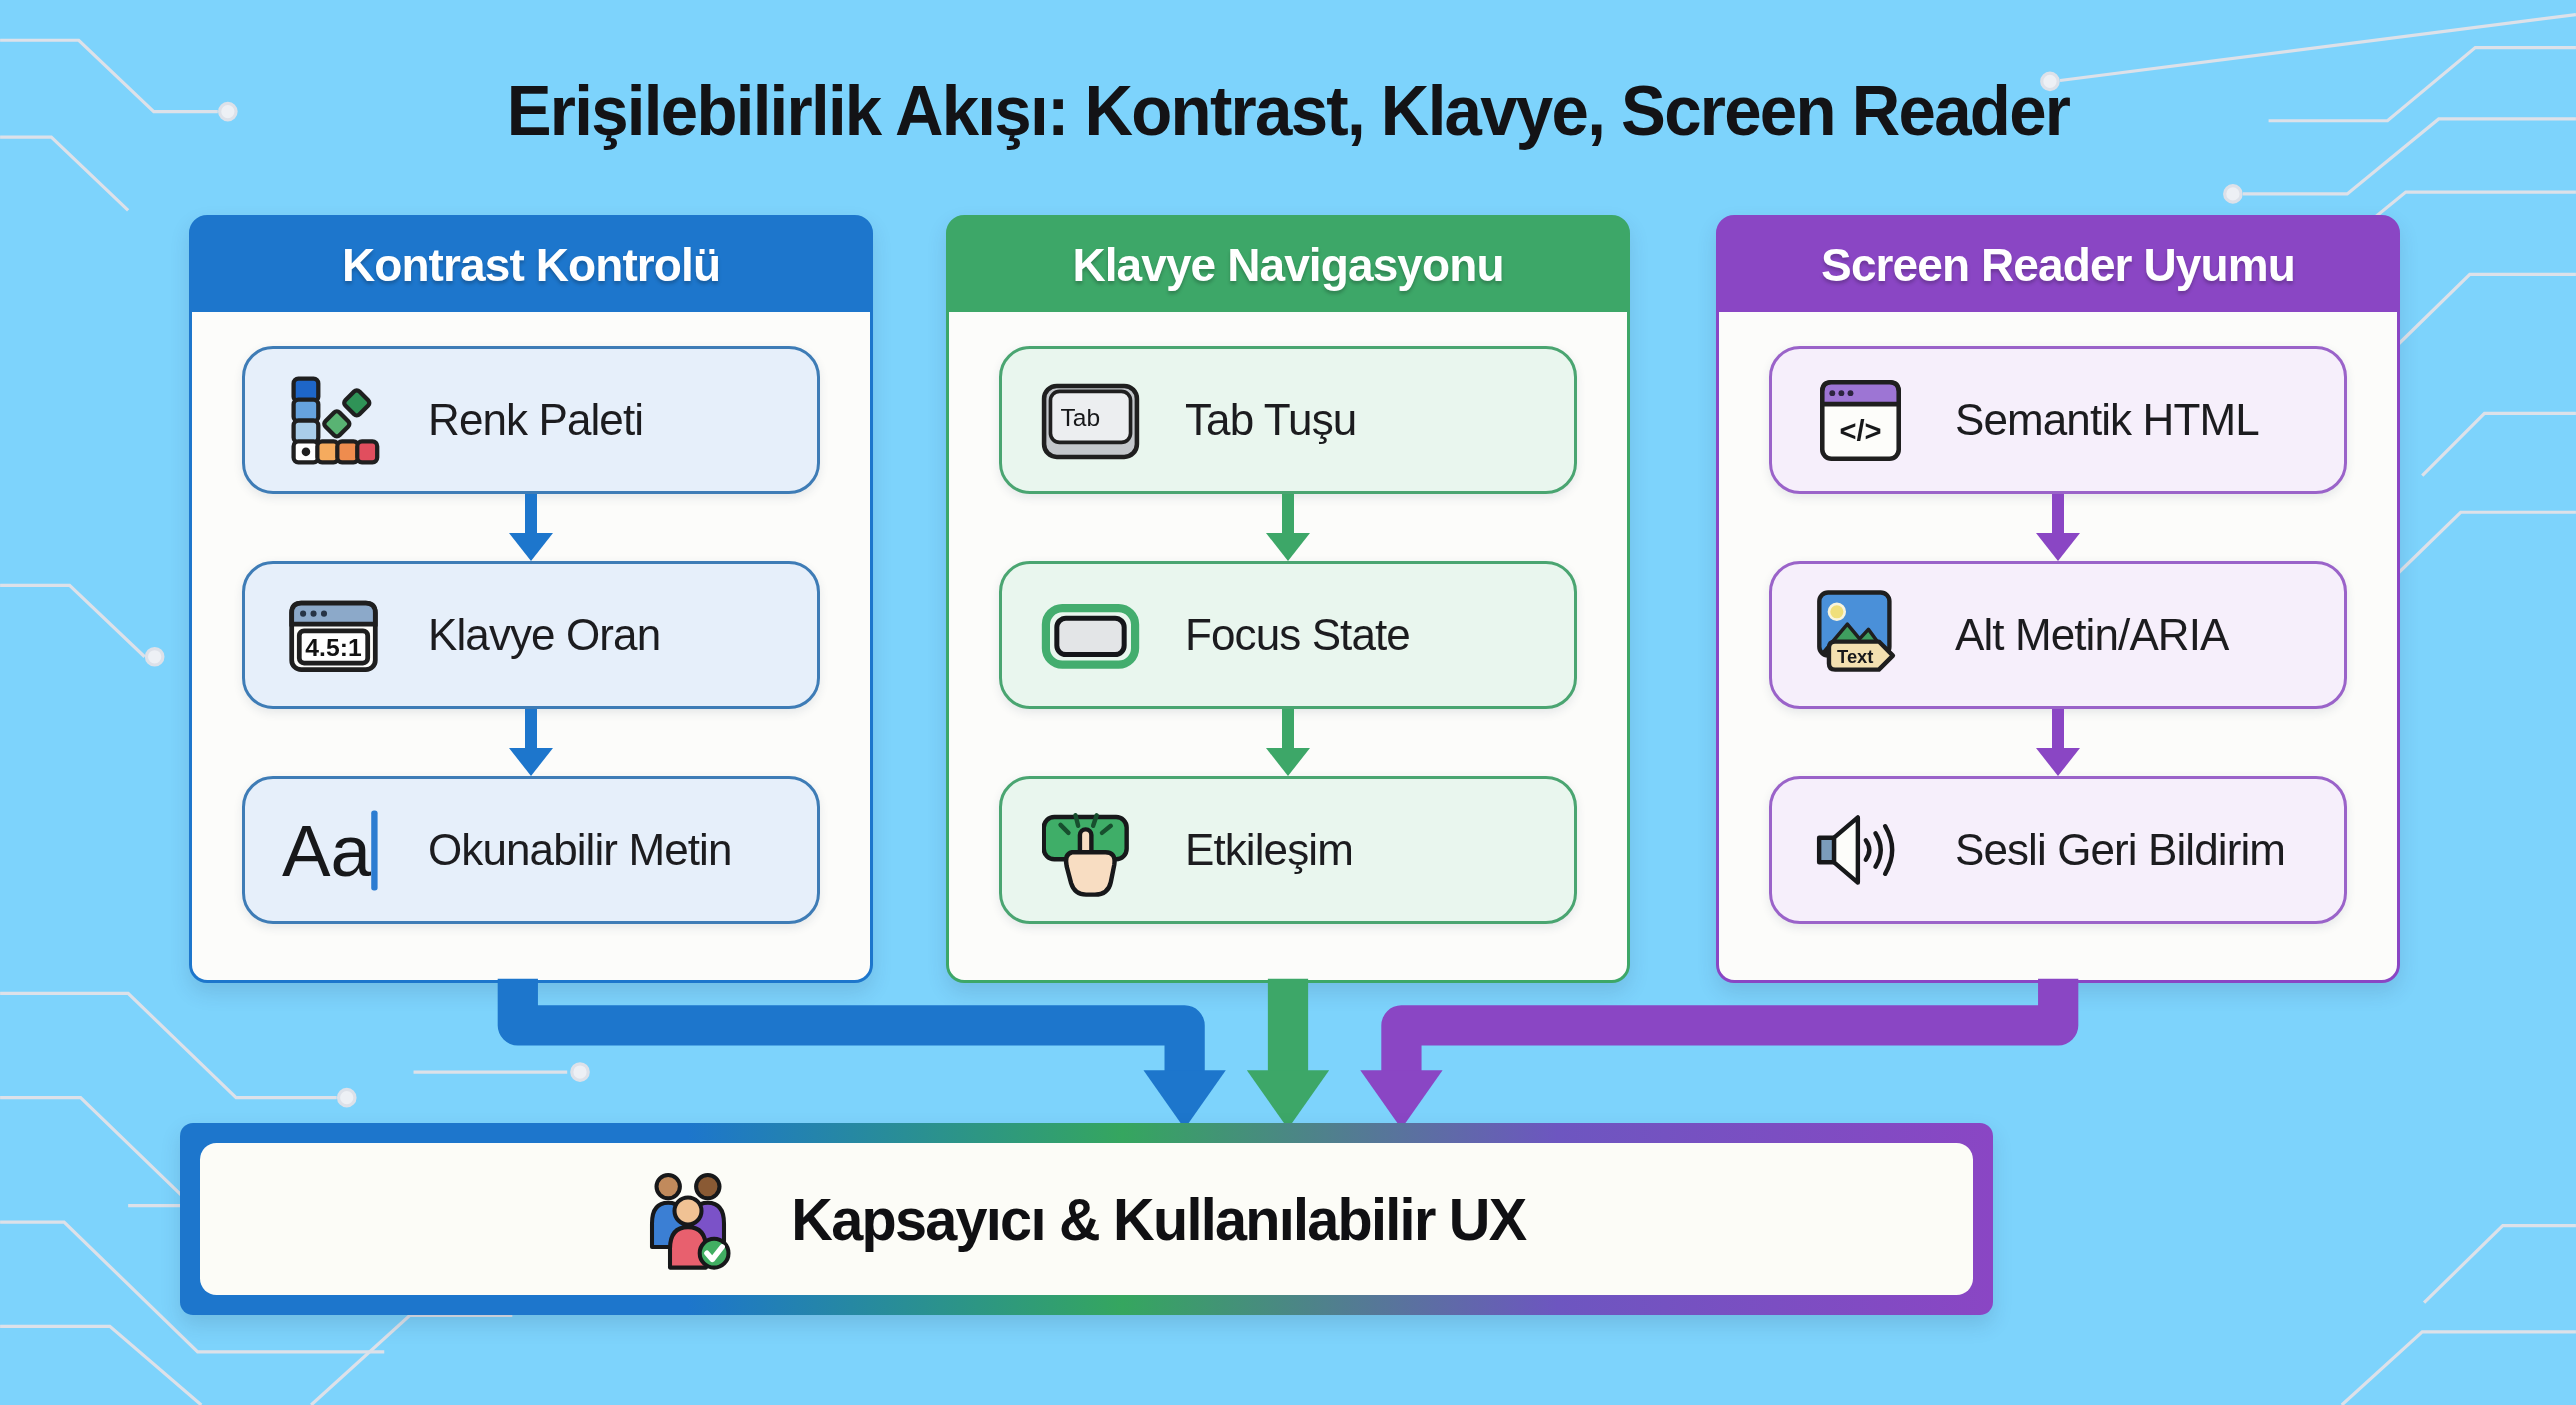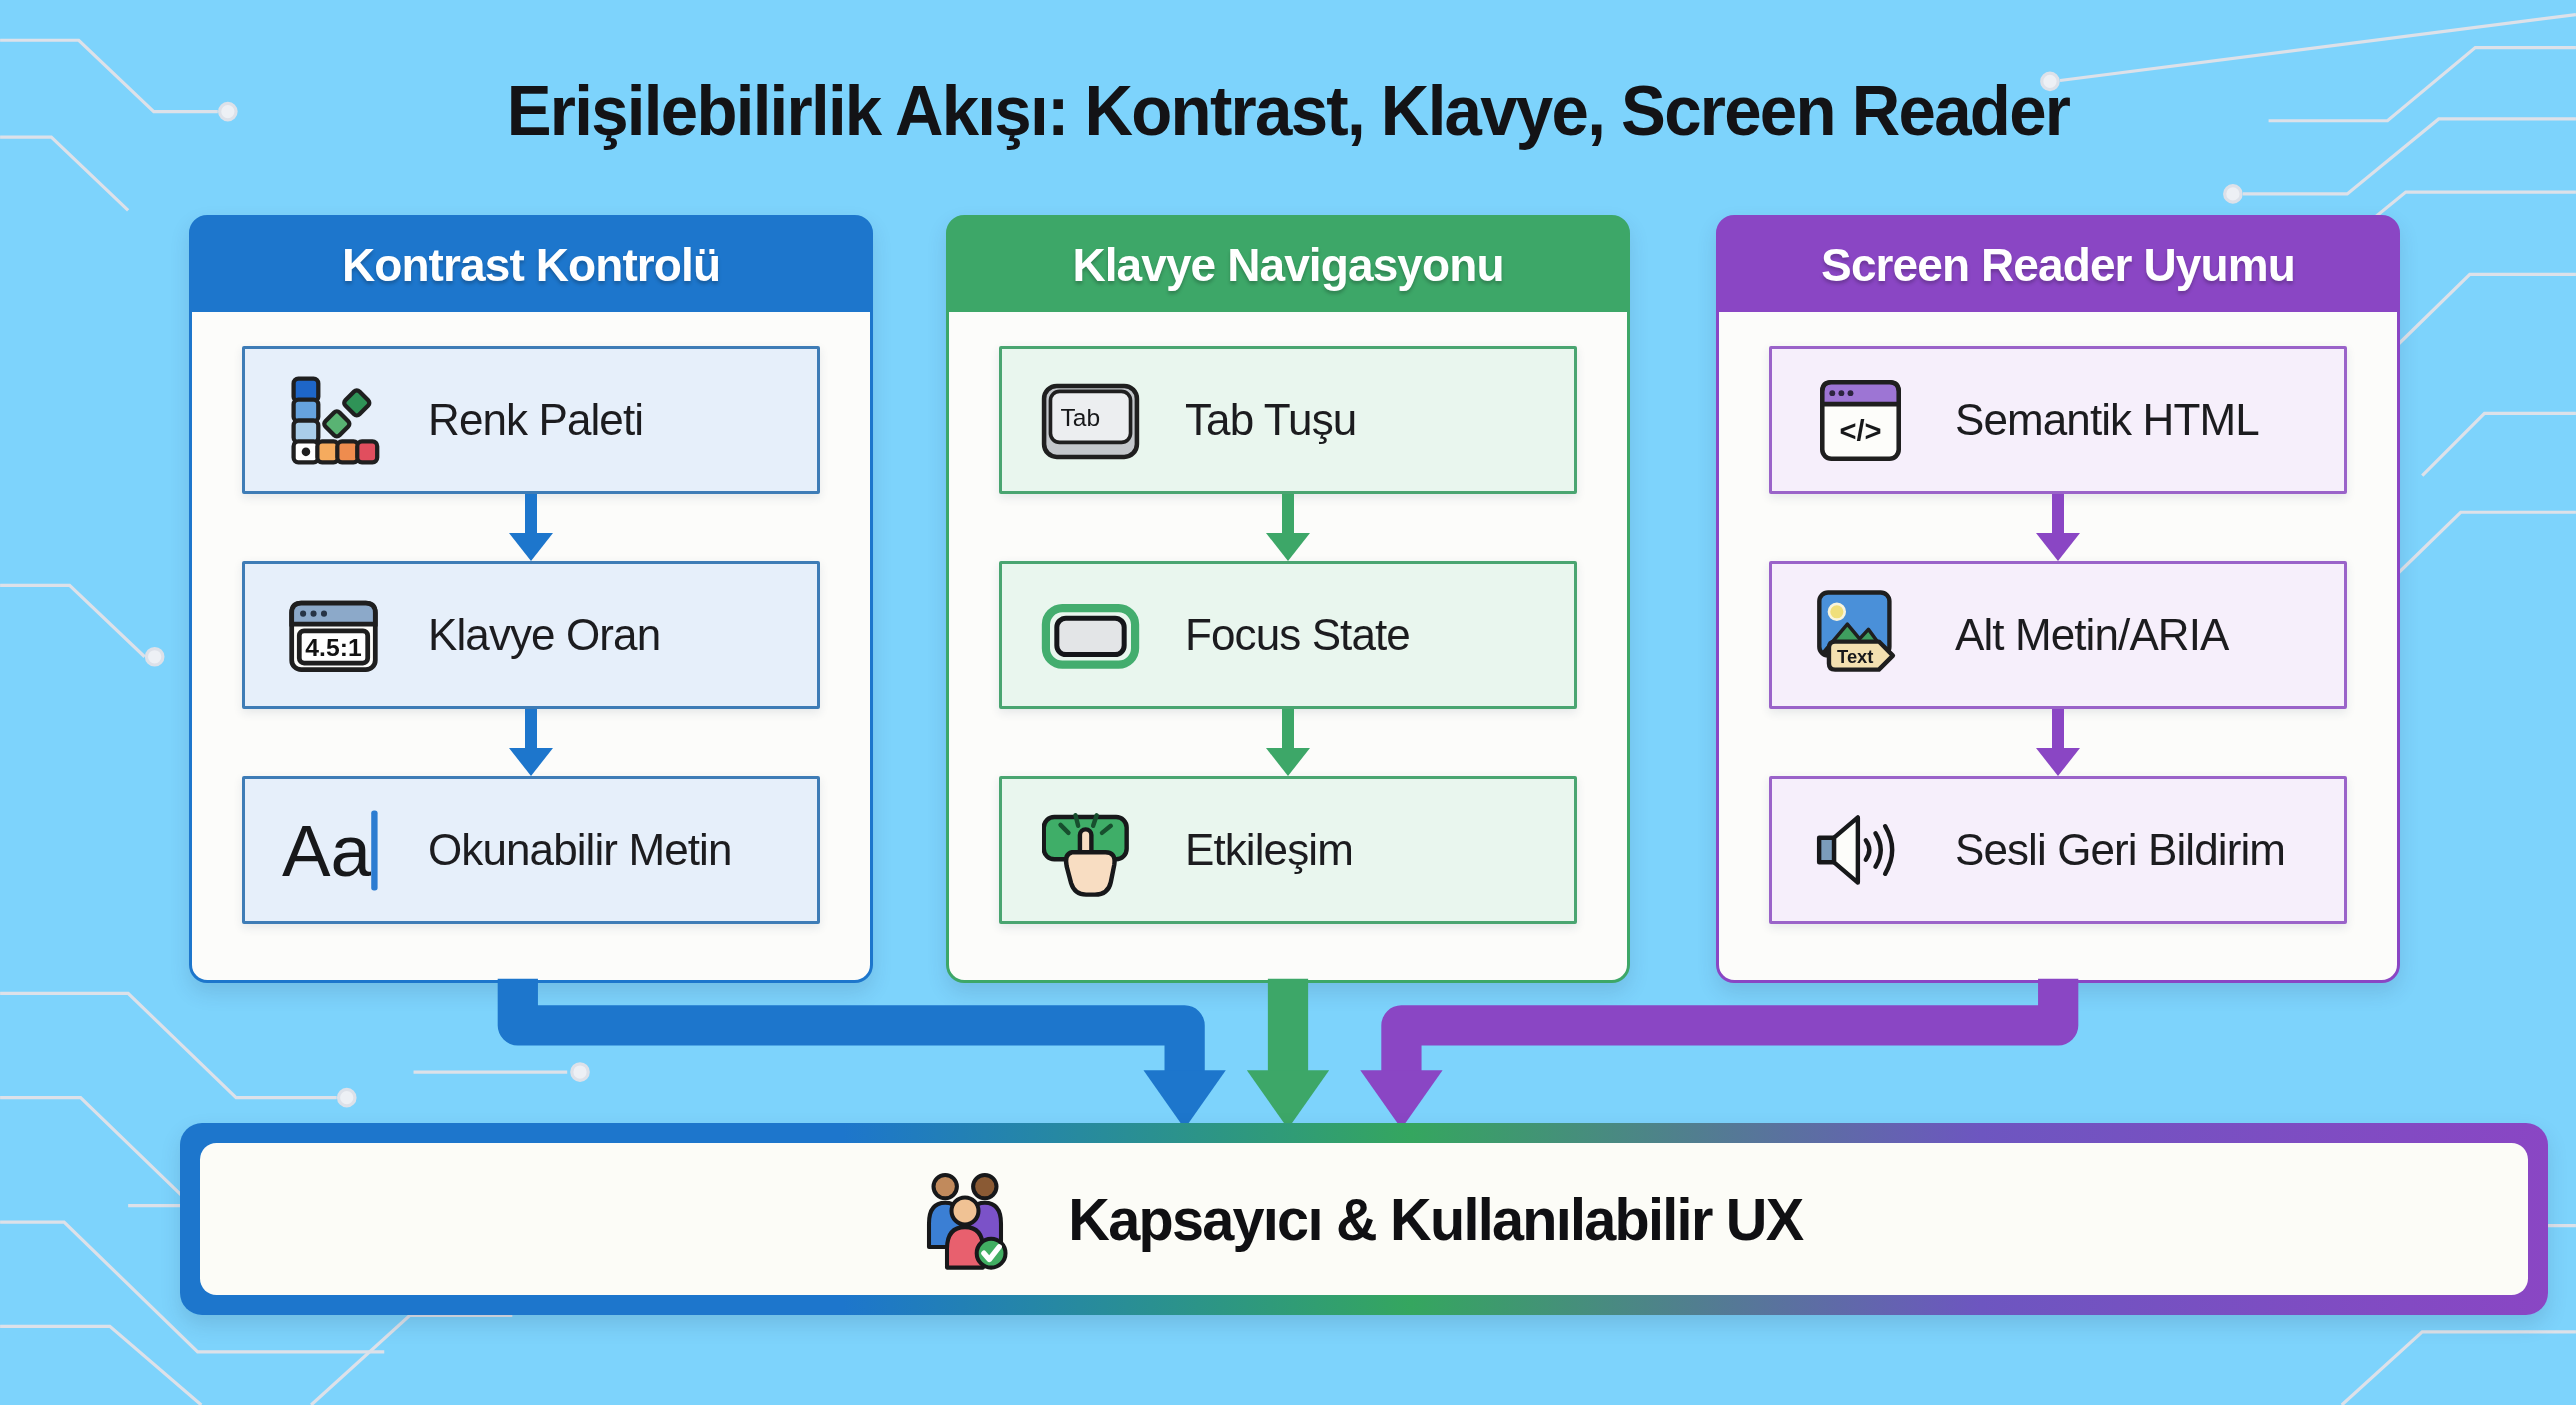--- a/index.html
+++ b/index.html
@@ -13,37 +13,37 @@
     background:#fcfcfa;border:3.7px solid var(--c);box-sizing:border-box;
     box-shadow:0 9.1px 20px rgba(40,60,90,.14);}
   .col-contrast{--c:#1d76cc;left:189px;}
   .col-keyboard{--c:#3da768;left:946px;}
   .col-screenreader{--c:#8a46c4;left:1716px;}
   .col-header{height:95px;background:var(--c);border-radius:12.8px 12.8px 0 0;margin:-0.9px;
     display:flex;align-items:center;justify-content:center;color:#fff;font-size:46px;
     font-weight:bold;letter-spacing:-0.9px;text-shadow:0 2.7px 3.7px rgba(0,0,0,.22);}
   .col-items{display:flex;flex-direction:column;align-items:center;padding-top:35px;}
   .item{width:578px;height:148px;box-sizing:border-box;border:3.7px solid var(--ib);
-    border-radius:2px;background:var(--ibg);display:flex;align-items:center;
+    border-radius:31px;background:var(--ibg);display:flex;align-items:center;
     padding:0 22px 0 37px;box-shadow:0 3.7px 9.1px rgba(40,60,90,.10);}
   .col-contrast .item{--ib:#3e7cb6;--ibg:#e6effa;}
   .col-keyboard .item{--ib:#4aa571;--ibg:#e9f6ee;}
   .col-screenreader .item{--ib:#9a63c9;--ibg:#f6effb;}
   .icon-box{width:102px;height:108px;flex:none;margin-right:44px;display:flex;
     align-items:center;justify-content:center;}
   .item-label{font-size:44px;color:#1c1c1f;letter-spacing:-0.9px;white-space:nowrap;}
   .varrow{height:67px;display:flex;flex-direction:column;align-items:center;}
   .varrow .stem{width:12.8px;flex:1;background:var(--c);}
   .varrow .head{width:0;height:0;border-left:22px solid transparent;
     border-right:22px solid transparent;border-top:28px solid var(--c);}
   
   #merge-arrows{position:absolute;left:0;top:0;width:2576px;height:1405px;pointer-events:none;}
   
-  .footer-box{position:absolute;left:180px;top:1123px;width:2368px;height:192px;
-    box-sizing:border-box;border-radius:22px;padding:20px;
+  .footer-box{position:absolute;left:180px;top:1123px;width:1813px;height:192px;
+    box-sizing:border-box;border-radius:13px;padding:20px;
     background:linear-gradient(90deg,#1d76cc 0%,#1d76cc 28%,#35a65f 52%,#6d56c0 76%,#8a46c4 100%);
     box-shadow:0 9.1px 20px rgba(40,60,90,.15);}
   .footer-inner{width:100%;height:100%;background:#fcfcf7;border-radius:16.5px;
     display:flex;align-items:center;justify-content:center;gap:33px;}
   .footer-label{font-size:60px;font-weight:bold;color:#101013;letter-spacing:-1.8px;
     transform:scaleX(.96);white-space:nowrap;}
 </style>
 </head>
 <body>
 

